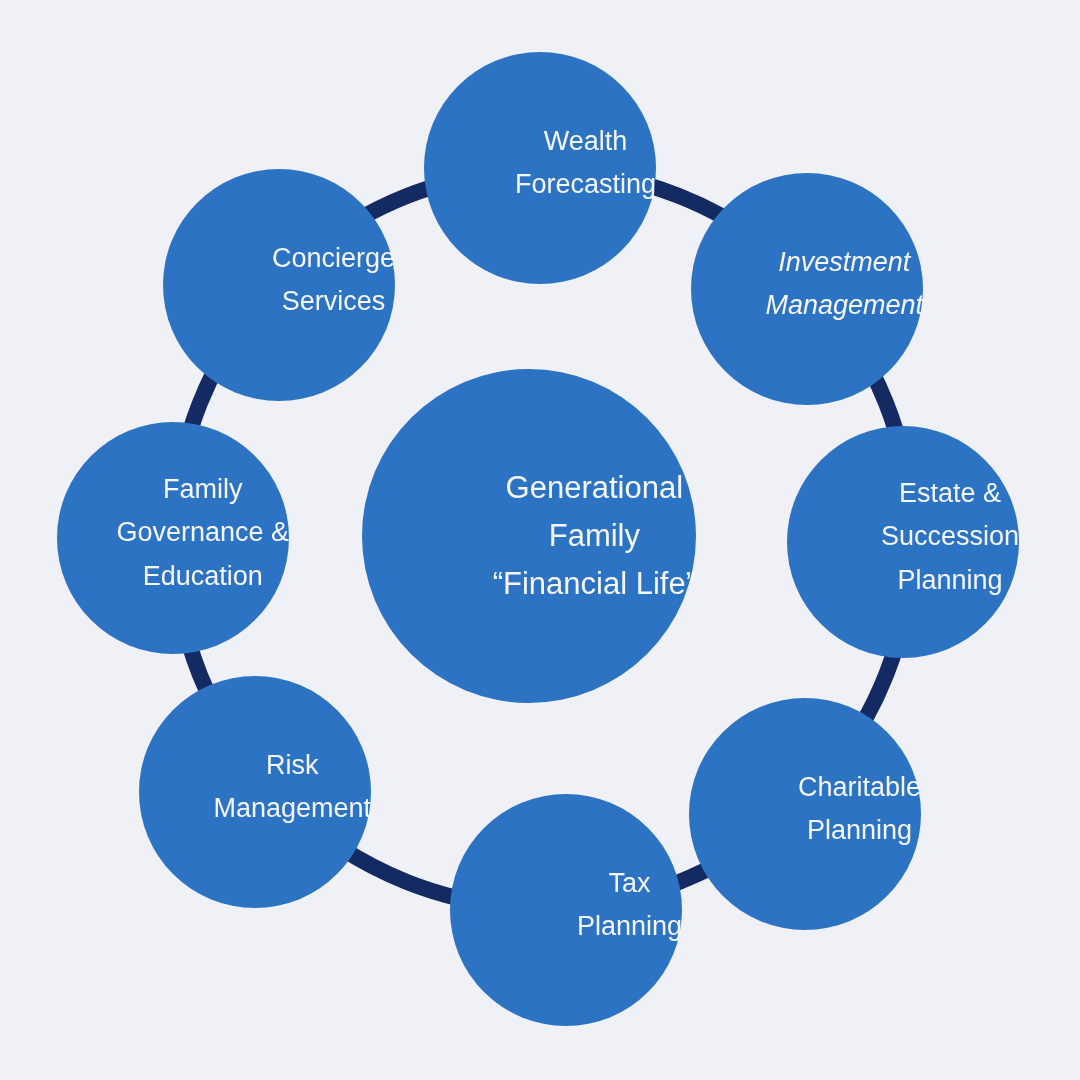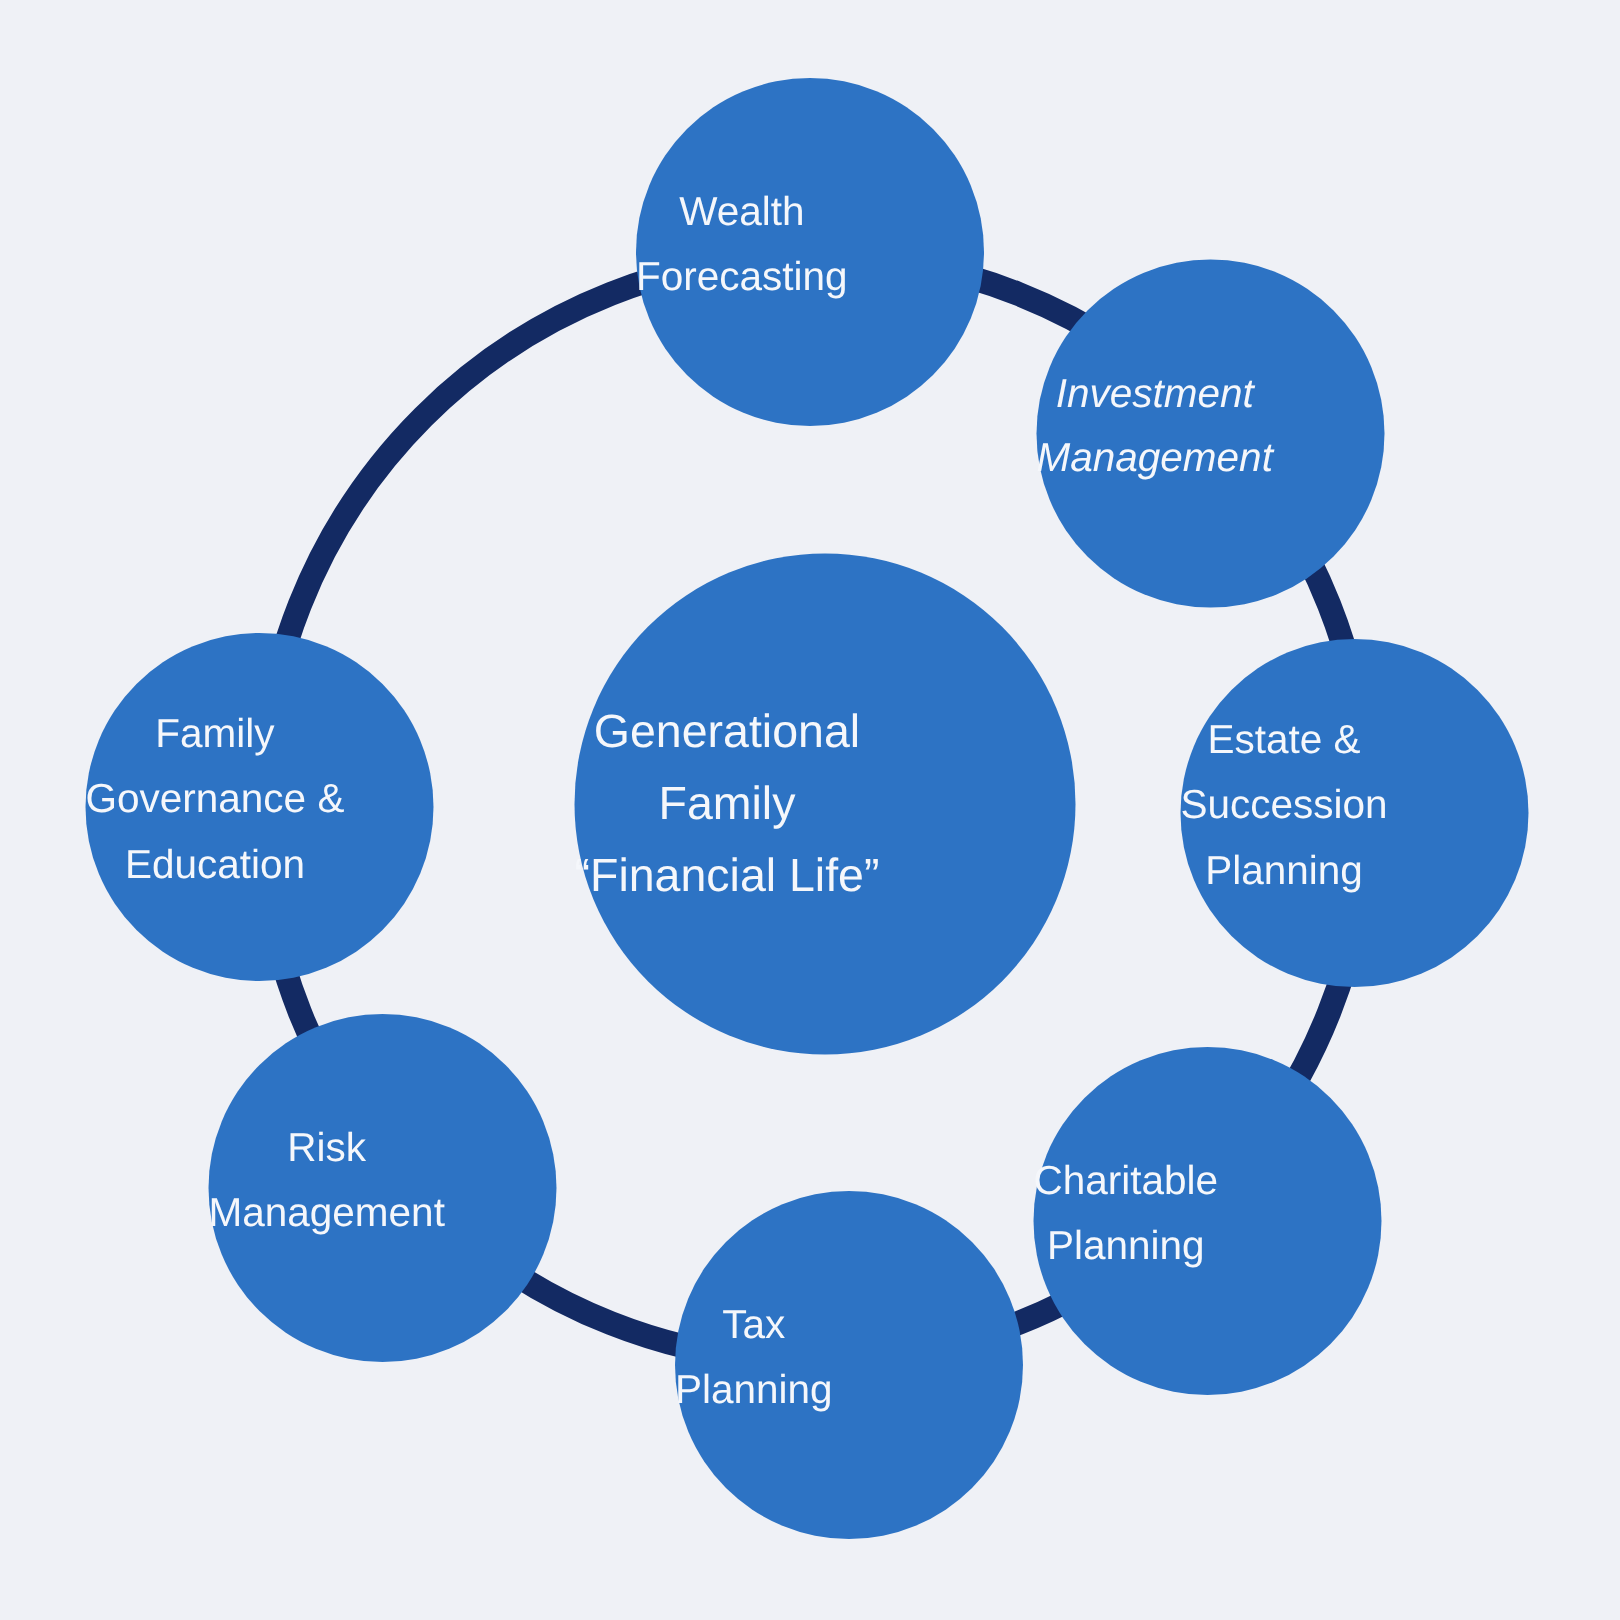--- a/index.html
+++ b/index.html
@@ -35,34 +35,34 @@
     fill: none;
     stroke: var(--ring);
     stroke-width: 16;
   }
   .node {
     position: absolute;
     border-radius: 50%;
     background: var(--node-fill);
     display: flex;
     align-items: center;
-    justify-content: flex-start;
+    justify-content: flex-end;
     text-align: center;
   }
   .node .label {
     white-space: pre-line;
     color: var(--text);
   }
   .satellite { width: 232px; height: 232px; }
   .satellite .label {
     font-size: 27px;
     line-height: 1.6;
     transform: translateY(-5px);
   }
-  .hub { left: 383px; top: 369px; width: 334px; height: 334px; }
+  .hub { left: 362px; top: 369px; width: 334px; height: 334px; }
   .hub .label {
     font-size: 31px;
     line-height: 1.55;
   }
   .n-wealth     { left: 424px; top:  52px; }
   .n-investment { left: 691px; top: 173px; font-style: italic; }
   .n-estate     { left: 787px; top: 426px; }
   .n-charitable { left: 689px; top: 698px; }
   .n-tax        { left: 450px; top: 794px; }
   .n-risk       { left: 139px; top: 676px; }
@@ -108,20 +108,24 @@
     <span class="label">Risk
 Management</span>
   </div>
 
   <div class="node satellite n-family">
     <span class="label">Family
 Governance &amp;
 Education</span>
   </div>
 
+  <div class="node satellite n-concierge">
+    <span class="label">Concierge
+Services</span>
+  </div>
 
   <div class="node hub">
     <span class="label">Generational
 Family
 “Financial Life”</span>
   </div>
 
 </div>
 
 </body></html>

